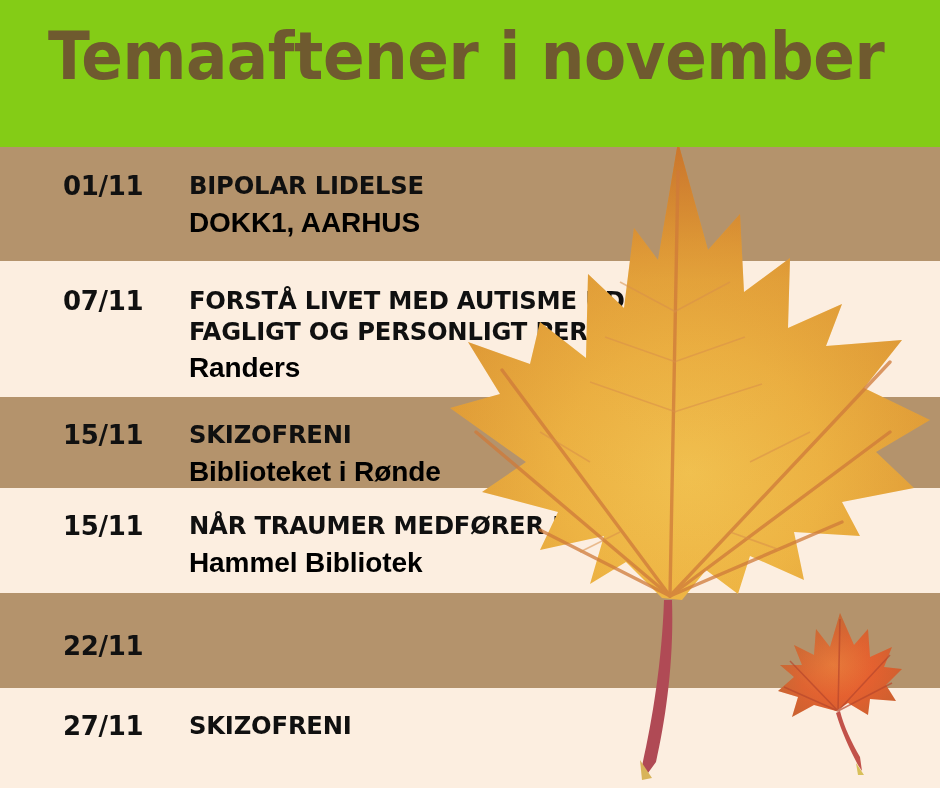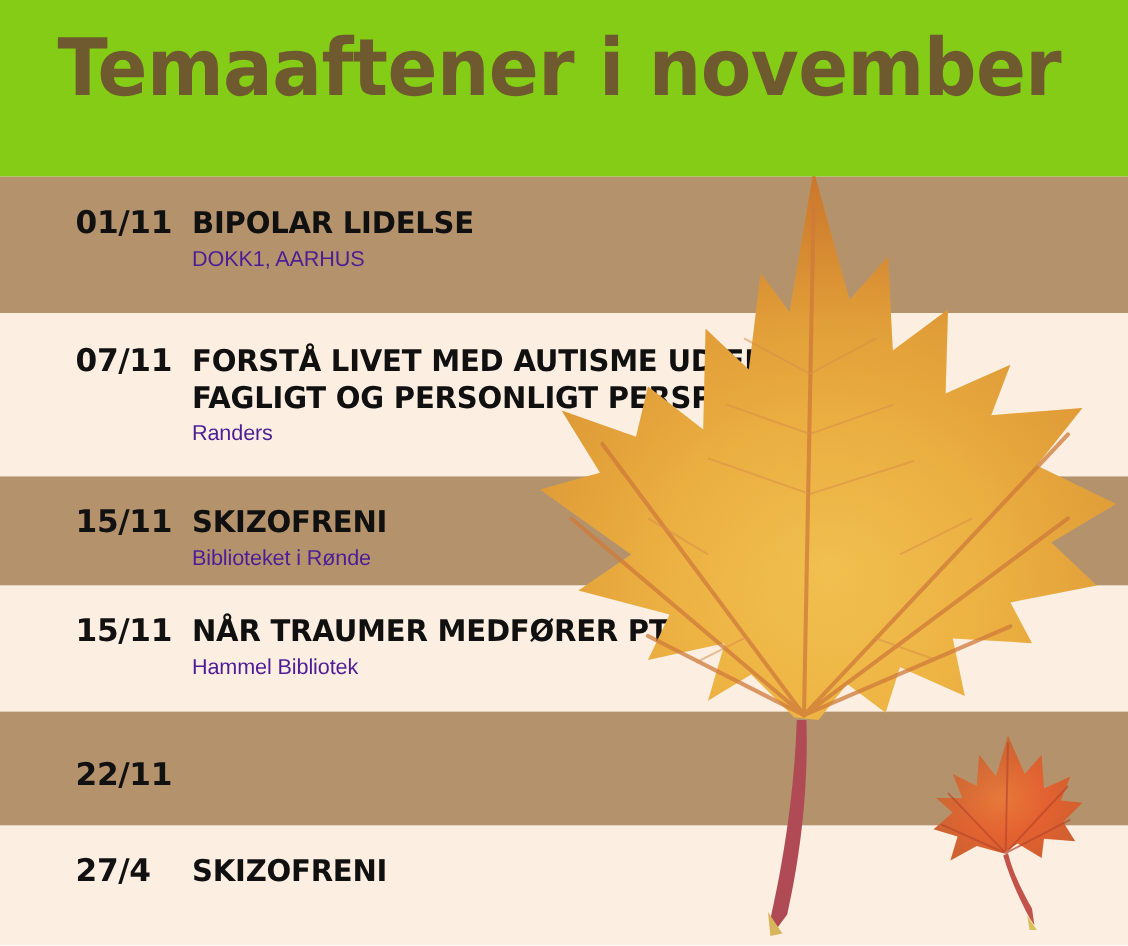--- a/index.html
+++ b/index.html
@@ -56,20 +56,21 @@
   }
   .row.tan   { background: #b4936c; }
   .row.cream { background: #fceee0; }
 
   .row-inner {
     position: absolute;
     left: 0; top: 0; right: 0; bottom: 0;
     display: flex;
     flex-direction: row;
     align-items: flex-start;
+    gap: 29px;
   }
   .date {
     flex: 0 0 160px;
     padding-left: 63px;
     box-sizing: border-box;
     font-family: "DejaVu Sans", "Liberation Sans", sans-serif;
     font-size: 26px;
     font-weight: 700;
     color: #111111;
     letter-spacing: -0.3px;
@@ -86,23 +87,23 @@
     font-weight: 700;
     color: #101010;
     letter-spacing: -0.2px;
     line-height: 1.22;
     white-space: pre-line;
     transform: scaleX(0.97);
     transform-origin: left top;
   }
   .event-venue {
     font-family: "Liberation Sans", sans-serif;
-    font-size: 18px;
-    font-weight: 400;
-    color: #4c1d95;
+    font-size: 28px;
+    font-weight: 700;
+    color: #000000;
     letter-spacing: -0.1px;
     line-height: 1.2;
     margin-top: 4px;
     white-space: nowrap;
   }
 
   
   .row-1 .row-inner { padding-top: 24px; }
   .row-2 .row-inner { padding-top: 25px; }
   .row-3 .row-inner { padding-top: 23px; }
@@ -243,21 +244,21 @@
     </div>
 
     <div class="row tan row-5" style="height:95px">
       <div class="row-inner">
         <div class="date">22/11</div>
       </div>
     </div>
 
     <div class="row cream row-6" style="height:100px">
       <div class="row-inner">
-        <div class="date">27/4</div>
+        <div class="date">27/11</div>
         <div class="details">
           <div class="event-title">SKIZOFRENI</div>
         </div>
       </div>
     </div>
 
   </div>
 
   <svg class="leaf-small" viewBox="0 0 140 175">
     <defs>

